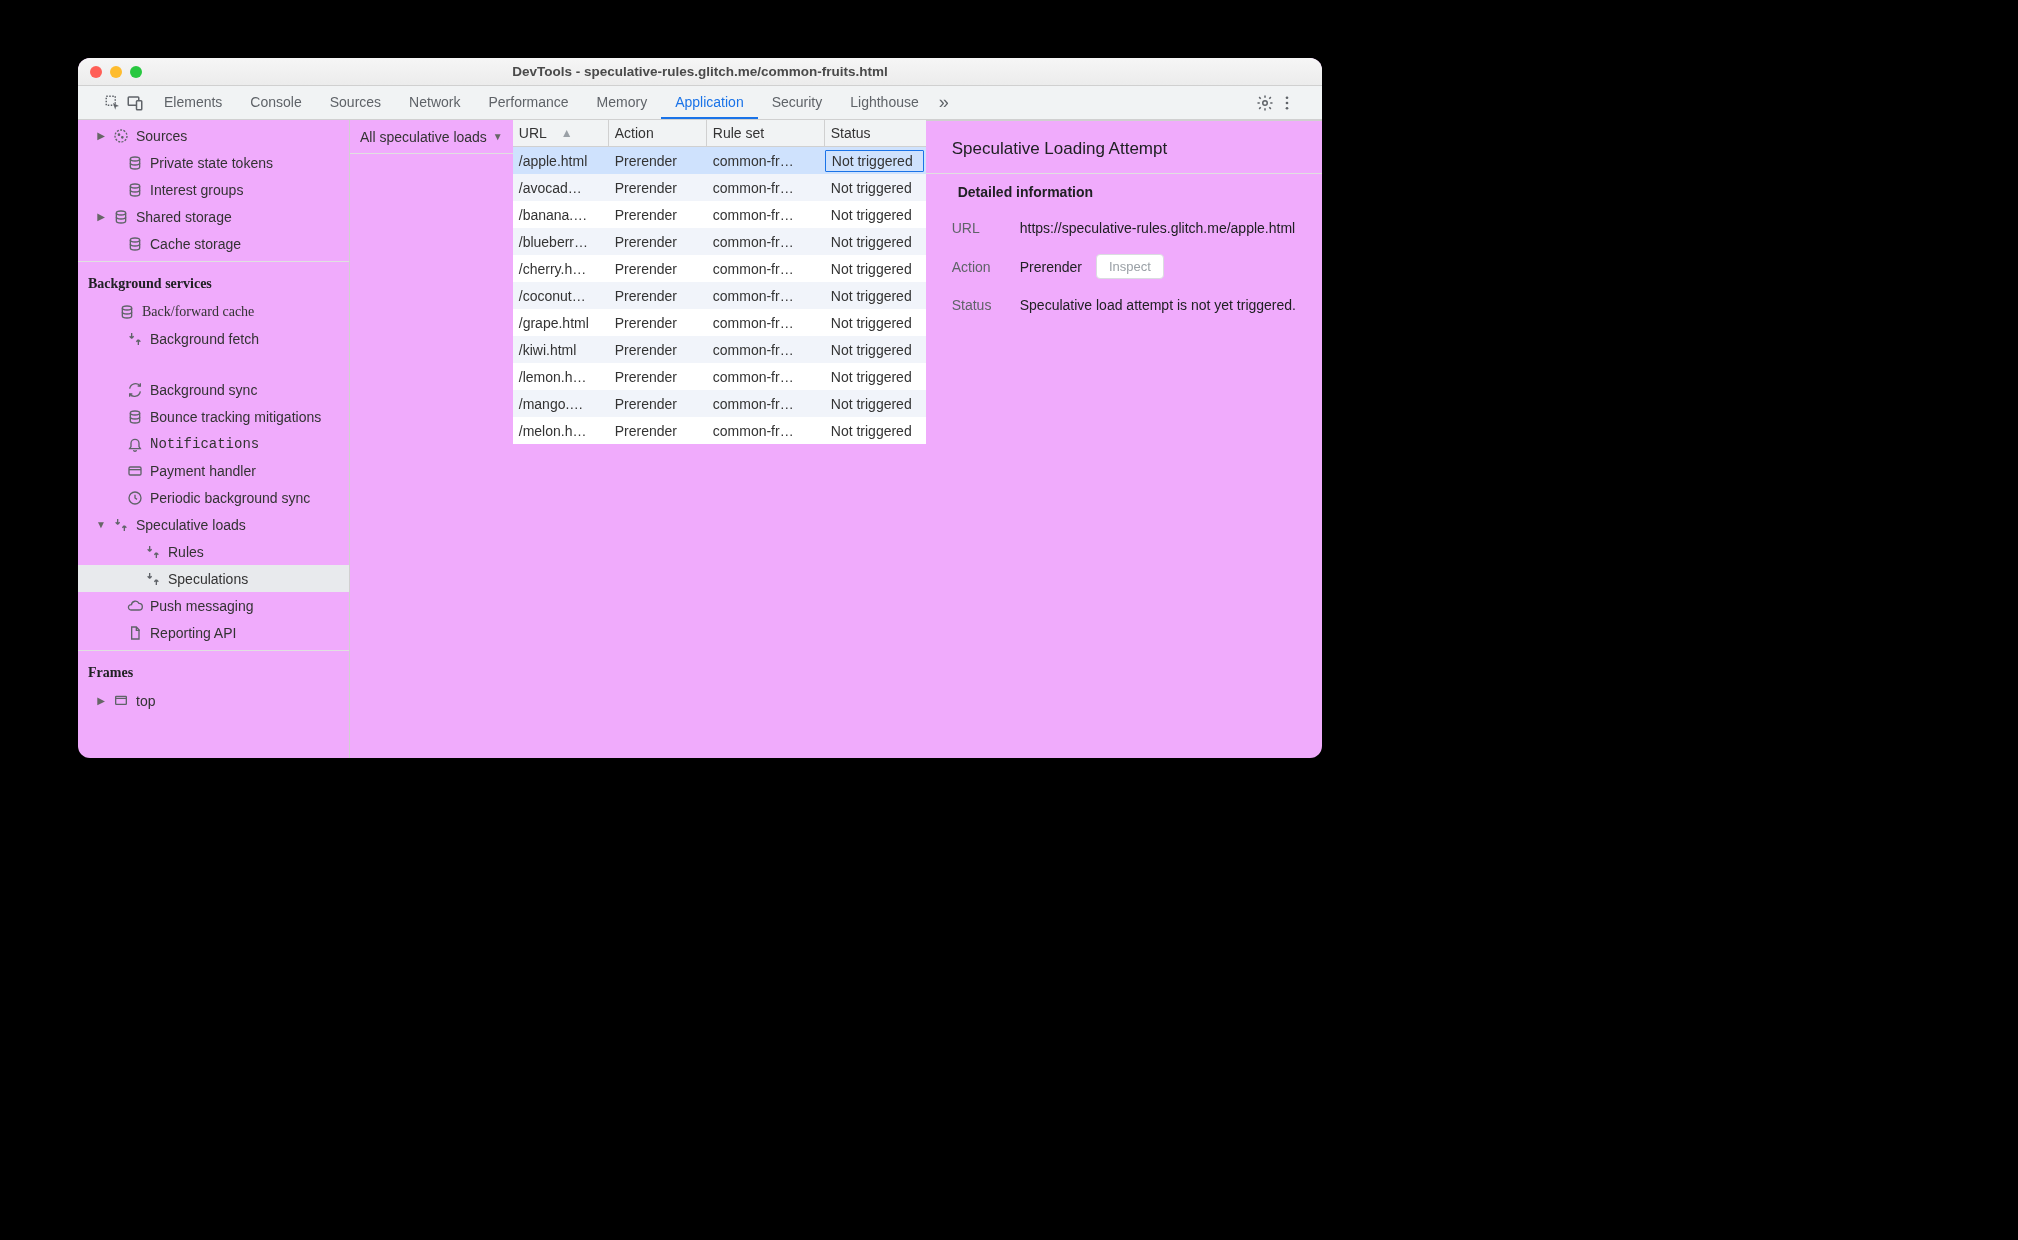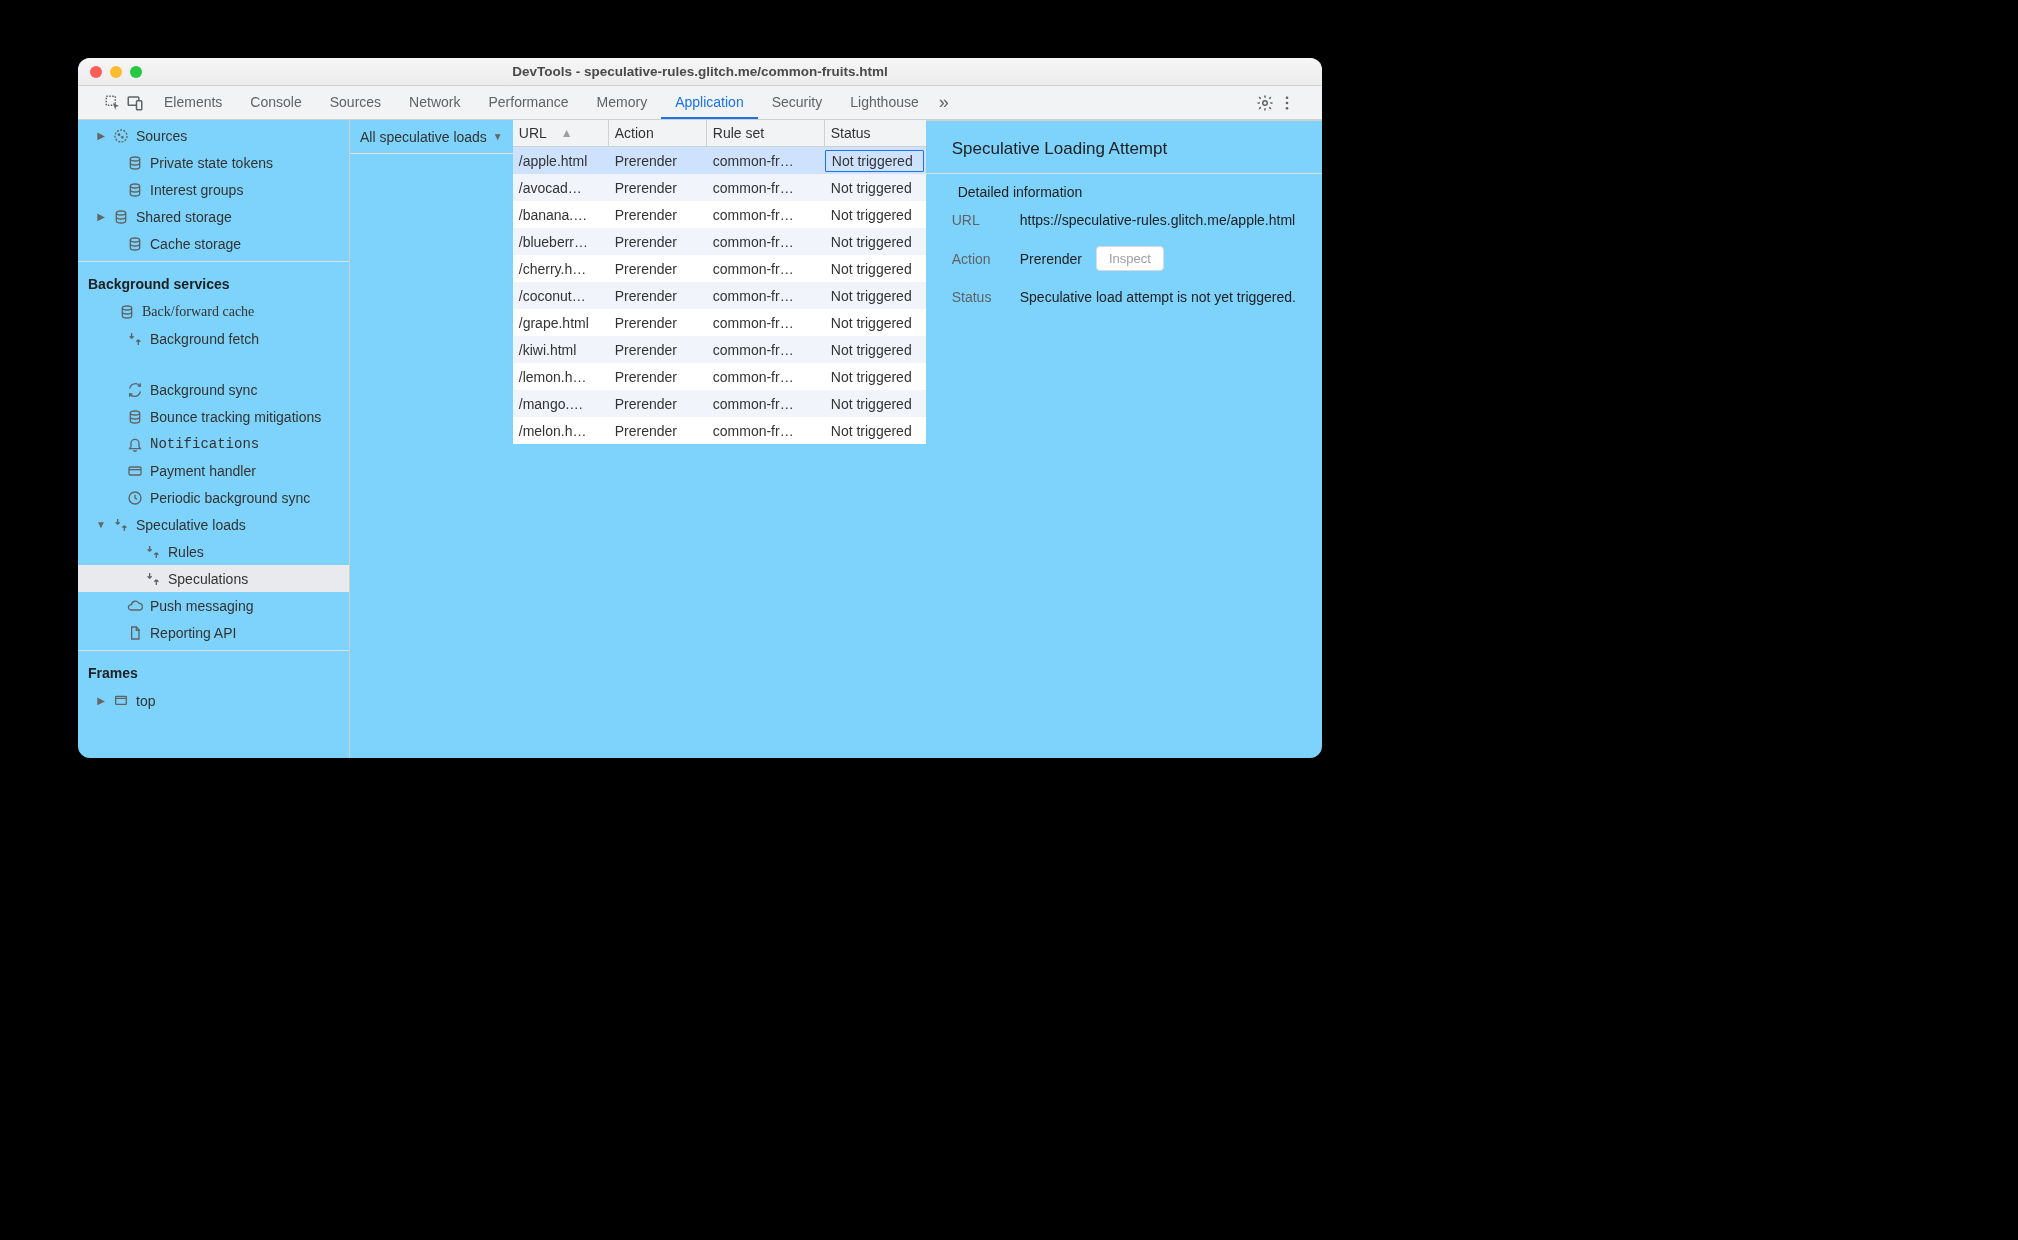--- a/index.html
+++ b/index.html
@@ -12,21 +12,21 @@
     width: 2018px;
     height: 1240px;
     position: relative;
   }
   .window {
     position: absolute;
     left: 78px;
     top: 58px;
     width: 1244px;
     height: 700px;
-    background: #7dd3fc;
+    background: #f0abfc;
     border-radius: 12px;
     overflow: hidden;
     box-shadow: 0 25px 60px rgba(0,0,0,0.6);
     display: flex;
     flex-direction: column;
     justify-content: flex-end;
   }
   
   .titlebar {
     height: 28px;
@@ -133,20 +133,21 @@
   }
   .tree-item .ticon {
     width:18px; height:18px;
     display:flex; align-items:center; justify-content:center;
     color:#5f6368;
   }
   .section-header {
     padding: 10px 6px 6px 10px;
     font-weight: 600;
     color: #202124;
+    font-family: Liberation Serif, serif;
   }
   .divider {
     height:1px; background:#e0e0e0; margin:4px 0;
   }
 
   
   .main {
     flex: 1;
     display: flex;
     flex-direction: row;
@@ -224,22 +225,22 @@
     border-top: 1px solid #d0d0d0;
     padding: 10px 26px 0 26px;
     color:#202124;
   }
   .details h2 {
     font-size: 17px;
     font-weight: 500;
     margin: 8px 0 14px 0;
   }
   .details .sub {
-    font-weight: 400;
-    margin: 10px 0 12px 6px;
+    font-weight: 700;
+    margin: 10px 0 20px 6px;
   }
   .details .kv {
     display:flex;
     gap: 14px;
     margin: 0 0 18px 0;
     align-items:center;
   }
   .details .k { width: 54px; text-align:left; color:#5f6368; }
   .details .v { color:#202124; }
   .details button {

